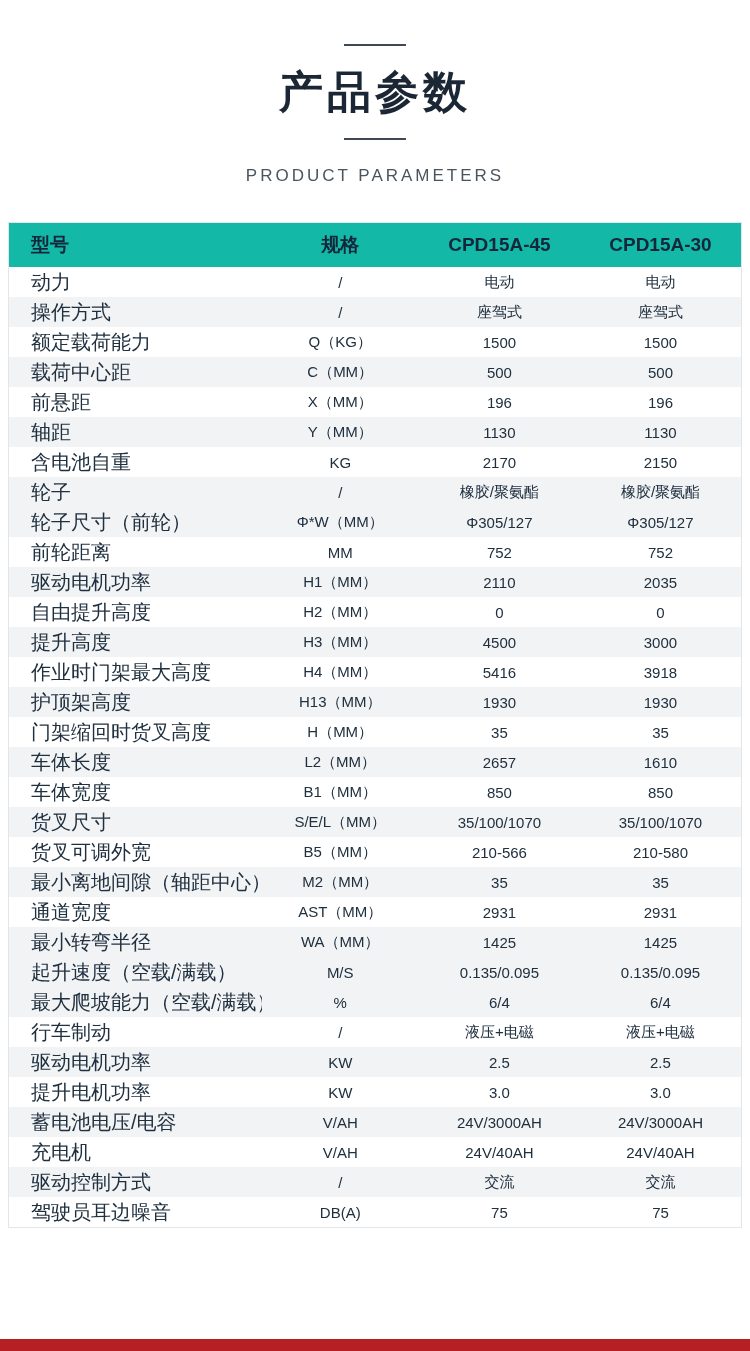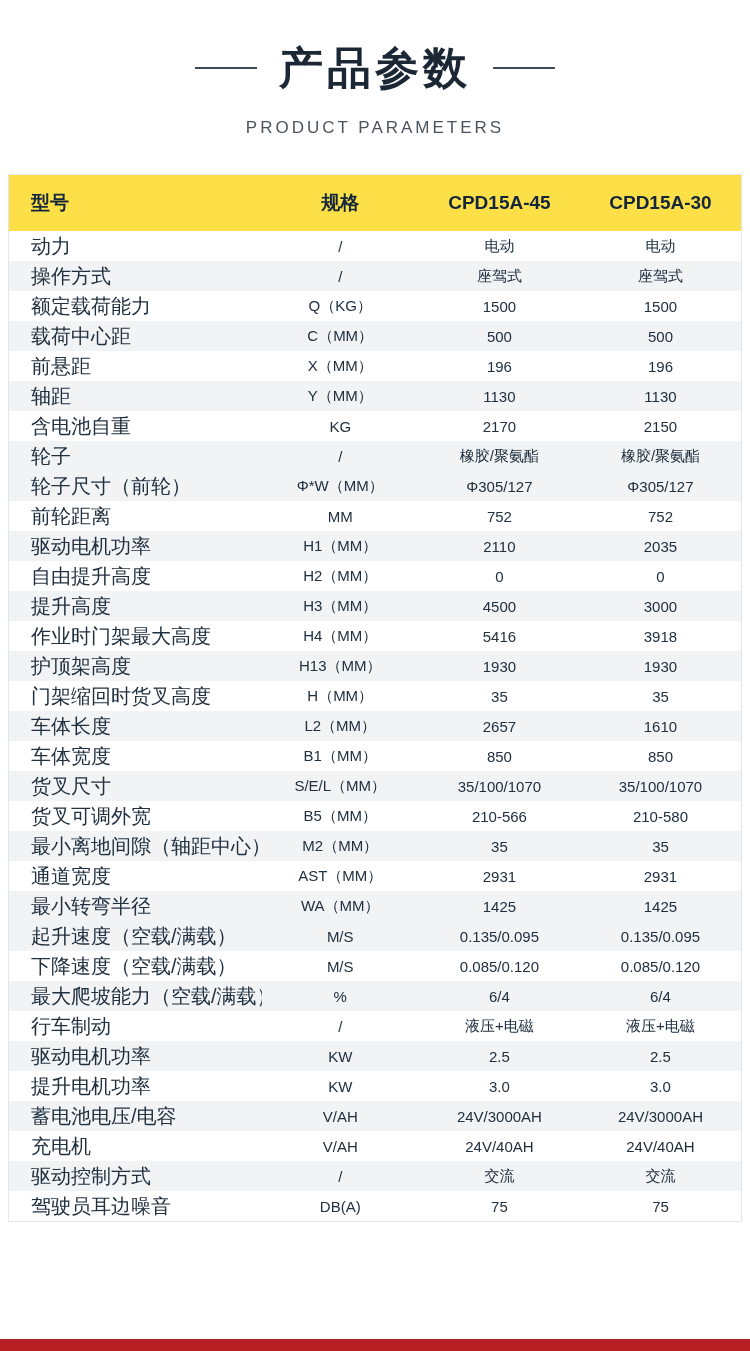--- a/index.html
+++ b/index.html
@@ -26,20 +26,21 @@
   
   .header {
     padding-top: 44px;
     text-align: center;
   }
   .title-row {
     display: flex;
     align-items: center;
     justify-content: center;
     gap: 22px;
+    flex-direction: column;
   }
   .title-rule {
     width: 62px;
     height: 2px;
     background: #3f4a55;
   }
   .title-cn {
     font-size: 44px;
     font-weight: bold;
     letter-spacing: 4px;
@@ -63,25 +64,25 @@
     width: 100%;
     border-collapse: collapse;
     table-layout: fixed;
   }
   table.spec col.c1 { width: 34.5%; }
   table.spec col.c2 { width: 21.5%; }
   table.spec col.c3 { width: 22%; }
   table.spec col.c4 { width: 22%; }
 
   table.spec thead th {
-    background: #fde047;
+    background: #14b8a6;
     color: #13263c;
     font-size: 19px;
     font-weight: bold;
-    height: 56px;
+    height: 44px;
     padding: 0 10px;
     text-align: center;
     vertical-align: middle;
   }
   table.spec thead th.first {
     text-align: left;
     padding-left: 22px;
   }
 
   table.spec tbody td {
@@ -279,26 +280,20 @@
             <td>WA（MM）</td>
             <td>1425</td>
             <td>1425</td>
           </tr>
           <tr class="even">
             <td class="label">起升速度（空载/满载）</td>
             <td>M/S</td>
             <td>0.135/0.095</td>
             <td>0.135/0.095</td>
           </tr>
-          <tr class="odd">
-            <td class="label">下降速度（空载/满载）</td>
-            <td>M/S</td>
-            <td>0.085/0.120</td>
-            <td>0.085/0.120</td>
-          </tr>
           <tr class="even">
             <td class="label">最大爬坡能力（空载/满载）</td>
             <td>%</td>
             <td>6/4</td>
             <td>6/4</td>
           </tr>
           <tr class="odd">
             <td class="label">行车制动</td>
             <td>/</td>
             <td>液压+电磁</td>

